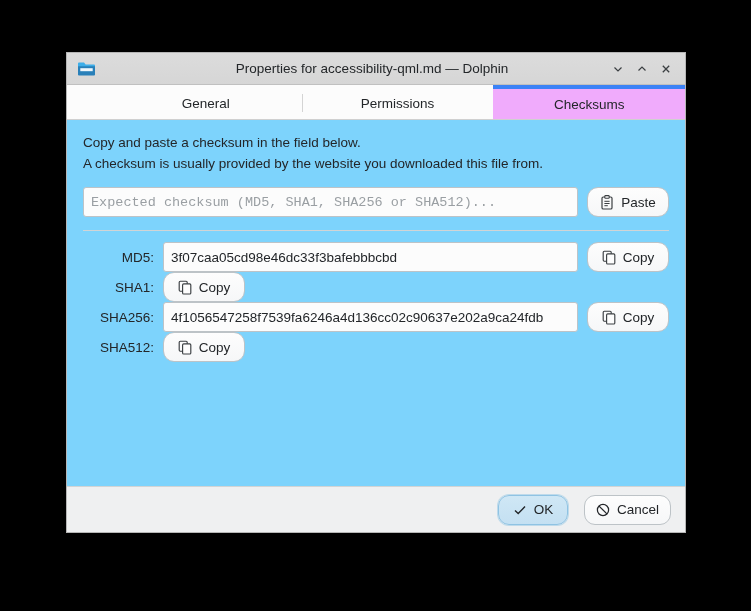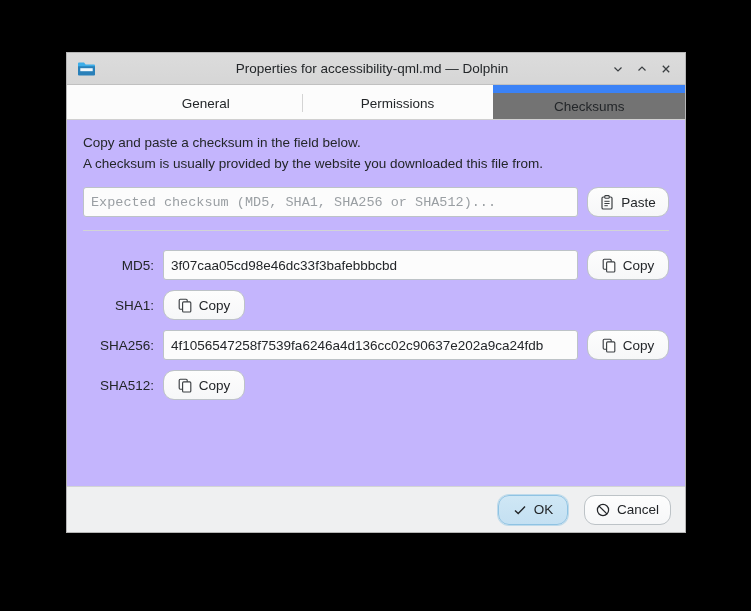--- a/index.html
+++ b/index.html
@@ -105,28 +105,28 @@
   .tab.sep::before {
     content: "";
     position: absolute;
     left: 0;
     top: 7px;
     bottom: 7px;
     width: 1px;
     background: #d4d4d4;
   }
   .tab.active {
-    background: #737373;
-    border-top: 8px solid #3b82f6;
+    background: #f0abfc;
+    border-top: 4px solid #3b82f6;
   }
 
   
   .content {
     flex: 1 1 auto;
-    background: #c4b5fd;
+    background: #7dd3fc;
     padding: 12px 16px 0 16px;
     box-sizing: border-box;
     position: relative;
   }
   .intro-line {
     font-size: 13.5px;
     color: #232629;
     line-height: 21px;
     white-space: nowrap;
   }
@@ -135,24 +135,23 @@
     align-items: center;
     gap: 9px;
     margin-top: 13px;
   }
   .hsep {
     height: 1px;
     background: #d2d4d5;
     margin: 13px 0 0 0;
   }
   .hash-rows {
-    margin-top: 19px;
+    margin-top: 11px;
     display: flex;
     flex-direction: column;
-    gap: 10px;
   }
   .hash-row {
     display: flex;
     align-items: center;
     gap: 9px;
   }
   .hash-label {
     width: 71px;
     text-align: right;
     font-size: 13.5px;

